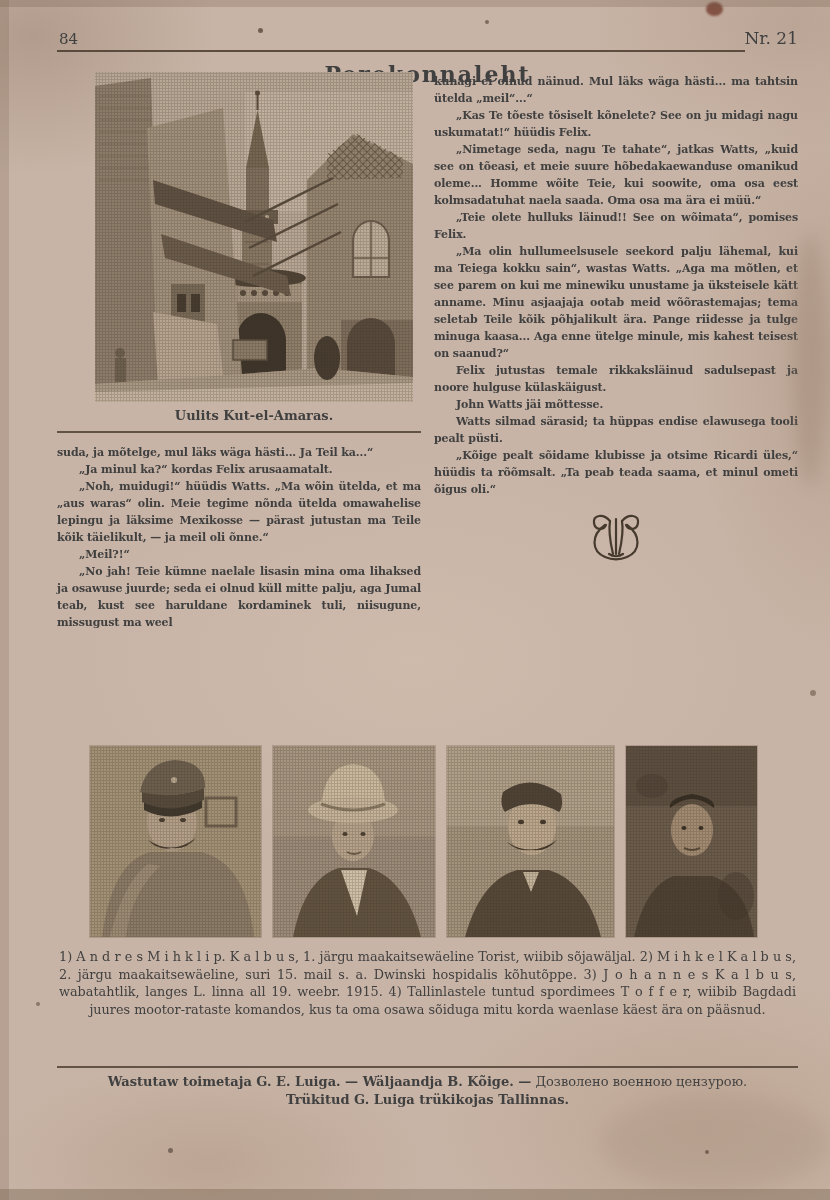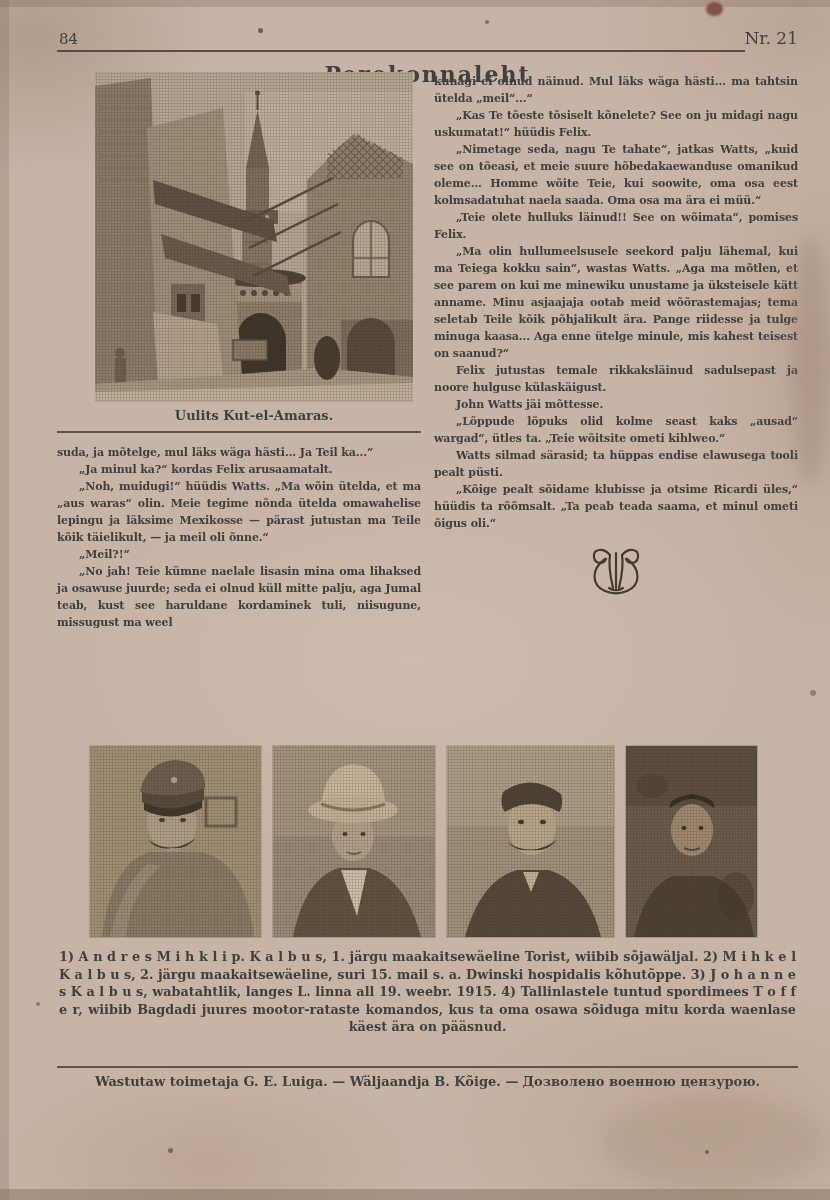--- a/index.html
+++ b/index.html
@@ -46,27 +46,27 @@
   p.indent{text-indent:22px;}
   .ornament{display:block;margin:13px auto 0;}
   
   #photo-strip{position:absolute;left:90px;top:746px;width:669px;height:191px;
                display:flex;gap:12px;}
   .photo{position:relative;height:191px;overflow:hidden;
          box-shadow:0 0 0 1px rgba(90,72,56,.25);}
   .p1{width:171px}.p2{width:162px}.p3{width:167px}.p4{width:131px}
   
   #photo-caption{position:absolute;left:59px;top:948px;width:737px;margin:0;
-      font-size:12.8px;line-height:17.6px;font-weight:700;
+      font-size:12.8px;line-height:17.6px;font-weight:400;
       text-align:justify;text-align-last:center;}
   #footer-rule{position:absolute;left:57px;top:1066px;width:741px;height:2px;
       background:#4a3b2e;opacity:.8;}
   #footer{position:absolute;left:57px;top:1073px;width:741px;text-align:center;
       font-size:13px;line-height:17.5px;}
-  .cyr{font-weight:700;}
+  .cyr{font-weight:400;}
 </style>
 </head>
 <body>
 
 <div id="page">
 
   <div class="tex t1"></div>
 
   <div id="header">
     <span id="page-num">84</span>
@@ -150,21 +150,20 @@
 
     <div class="col">
       <div class="body-text right-text frak">
           <p class="para">kunagi ei olnud näinud. Mul läks wäga hästi... ma tahtsin ütelda „meil“...“</p>
           <p class="para indent">„Kas Te tõeste tõsiselt kõnelete? See on ju midagi nagu uskumatat!“ hüüdis Felix.</p>
           <p class="para indent">„Nimetage seda, nagu Te tahate“, jatkas Watts, „kuid see on tõeasi, et meie suure hõbedakaewanduse omanikud oleme... Homme wõite Teie, kui soowite, oma osa eest kolmsadatuhat naela saada. Oma osa ma ära ei müü.“</p>
           <p class="para indent">„Teie olete hulluks läinud!! See on wõimata“, pomises Felix.</p>
           <p class="para indent">„Ma olin hullumeelsusele seekord palju lähemal, kui ma Teiega kokku sain“, wastas Watts. „Aga ma mõtlen, et see parem on kui me minewiku unustame ja üksteisele kätt anname. Minu asjaajaja ootab meid wõõrastemajas; tema seletab Teile kõik põhjalikult ära. Pange riidesse ja tulge minuga kaasa... Aga enne ütelge minule, mis kahest teisest on saanud?“</p>
           <p class="para indent">Felix jutustas temale rikkaksläinud sadulsepast ja noore hulguse külaskäigust.</p>
           <p class="para indent">John Watts jäi mõttesse.</p>
-          <p class="para indent">„Lõppude lõpuks olid kolme seast kaks „ausad“ wargad“, ütles ta. „Teie wõitsite ometi kihlweo.“</p>
           <p class="para indent">Watts silmad särasid; ta hüppas endise elawusega tooli pealt püsti.</p>
           <p class="para indent">„Kõige pealt sõidame klubisse ja otsime Ricardi üles,“ hüüdis ta rõõmsalt. „Ta peab teada saama, et minul ometi õigus oli.“</p>
         </div>
       <svg class="ornament" width="62" height="52" viewBox="0 0 62 52">
         <g stroke="#463a2e" stroke-width="2.2" fill="none" stroke-linecap="round">
           <path d="M31,8 C31,22 31,34 31,43"></path>
           <path d="M25,10 C23,22 26,34 28,43"></path>
           <path d="M37,10 C39,22 36,34 34,43"></path>
           <path d="M25,10 C18,2 8,4 9,12 C10,19 18,20 21,14"></path>
           <path d="M37,10 C44,2 54,4 53,12 C52,19 44,20 41,14"></path>
@@ -237,20 +236,21 @@
   </div>
 
   <p id="photo-caption" class="frak">1) A n d r e s M i h k l i p. K a l b u s, 1. järgu maakaitsewäeline Torist, wiibib sõjawäljal. 2) M i h k e l K a l b u s, 2. järgu maakaitsewäeline, suri 15. mail s. a. Dwinski hospidalis kõhutõppe. 3) J o h a n n e s K a l b u s, wabatahtlik, langes L. linna all 19. weebr. 1915. 4) Tallinlastele tuntud spordimees T o f f e r, wiibib Bagdadi juures mootor-rataste komandos, kus ta oma osawa sõiduga mitu korda waenlase käest ära on pääsnud.</p>
 
   <div id="footer-rule"></div>
   <div id="footer">
     <div>
       <span class="frak">Wastutaw toimetaja G. E. Luiga. — Wäljaandja B. Kõige. —</span>
       <span class="cyr">Дозволено военною цензурою.</span>
     </div>
+    <div class="frak">Trükitud G. Luiga trükikojas Tallinnas.</div>
   </div>
 
   <div class="spot" style="left:706px;top:2px;width:17px;height:14px;background:#6e3527;opacity:.75;filter:blur(1px);"></div>
   <div class="spot" style="left:793px;top:235px;width:34px;height:250px;background:#9c8574;opacity:.4;filter:blur(8px);"></div>
   <div class="spot" style="left:600px;top:1095px;width:230px;height:95px;background:#b09a88;opacity:.5;filter:blur(10px);"></div>
   <div class="spot" style="left:258px;top:28px;width:5px;height:5px;background:#4a3a2e;opacity:.7;"></div>
   <div class="spot" style="left:485px;top:20px;width:4px;height:4px;background:#4a3a2e;opacity:.6;"></div>
   <div class="spot" style="left:168px;top:1148px;width:5px;height:5px;background:#4a3a2e;opacity:.6;"></div>
   <div class="spot" style="left:705px;top:1150px;width:4px;height:4px;background:#4a3a2e;opacity:.6;"></div>
   <div class="spot" style="left:36px;top:1002px;width:4px;height:4px;background:#4a3a2e;opacity:.5;"></div>

